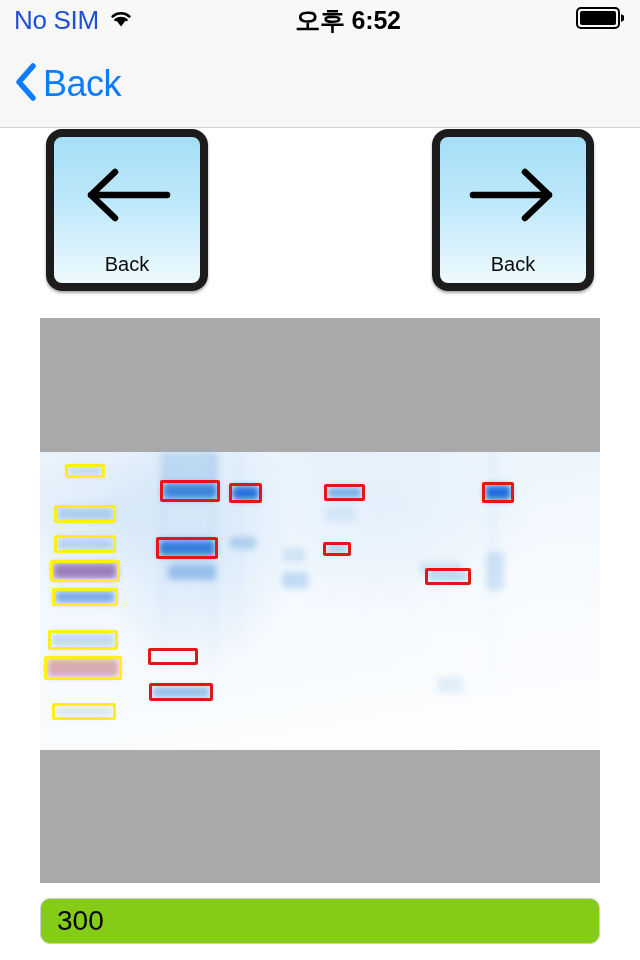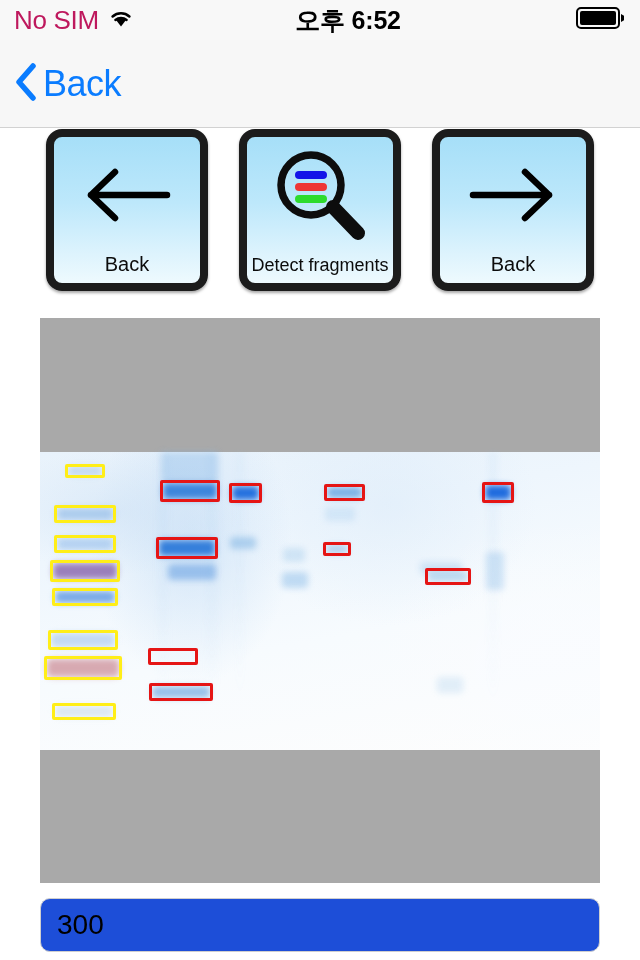--- a/index.html
+++ b/index.html
@@ -31,21 +31,21 @@
     padding: 0 14px;
   }
   .status-left {
     display: flex;
     align-items: center;
     gap: 9px;
     flex: 0 0 auto;
   }
   .carrier {
     font-size: 26px;
-    color: #be185d;
+    color: #1d4ed8;
     letter-spacing: -0.3px;
     line-height: 1;
   }
   .wifi-icon { display:block; }
   .status-center {
     position: absolute;
     left: 8px; right: 0;
     text-align: center;
     pointer-events: none;
     margin-left: 48px;
@@ -177,22 +177,22 @@
   }
   .box.ladder { border: 3px solid #ffee18; }
   .box.detected { border: 3px solid #e51515; }
 
   
   .text-field {
     position: absolute;
     left: 40px;
     top: 898px;
     width: 560px;
-    height: 54px;
-    background: #1d4ed8;
+    height: 46px;
+    background: #84cc16;
     border: 1px solid #cfcfcf;
     border-radius: 10px;
     box-sizing: border-box;
     display: flex;
     align-items: center;
     padding-left: 16px;
     font-size: 28px;
     color: #000;
     cursor: text;
   }
@@ -242,32 +242,20 @@
 
     <div class="tool-btn">
       <div class="tool-icon">
         <svg width="92" height="62" viewBox="0 0 92 62">
           <path d="M86 31 L10 31 M34 8 L10 31 L34 54" stroke="#000" stroke-width="6.5" fill="none" stroke-linecap="round" stroke-linejoin="round"></path>
         </svg>
       </div>
       <span class="tool-label">Back</span>
     </div>
 
-    <div class="tool-btn">
-      <div class="tool-icon">
-        <svg width="100" height="96" viewBox="0 0 100 96">
-          <circle cx="41" cy="38" r="30" fill="none" stroke="#0d0d0d" stroke-width="7.5"></circle>
-          <rect x="25" y="24" width="32" height="8" rx="4" fill="#1414e8"></rect>
-          <rect x="25" y="36" width="32" height="8" rx="4" fill="#ee3535"></rect>
-          <rect x="25" y="48" width="32" height="8" rx="4" fill="#2ddb2d"></rect>
-          <path d="M63 60 L88 86" stroke="#0d0d0d" stroke-width="14" stroke-linecap="round"></path>
-        </svg>
-      </div>
-      <span class="tool-label small">Detect fragments</span>
-    </div>
 
     <div class="tool-btn">
       <div class="tool-icon">
         <svg width="92" height="62" viewBox="0 0 92 62">
           <path d="M6 31 L82 31 M58 8 L82 31 L58 54" stroke="#000" stroke-width="6.5" fill="none" stroke-linecap="round" stroke-linejoin="round"></path>
         </svg>
       </div>
       <span class="tool-label">Back</span>
     </div>
 

